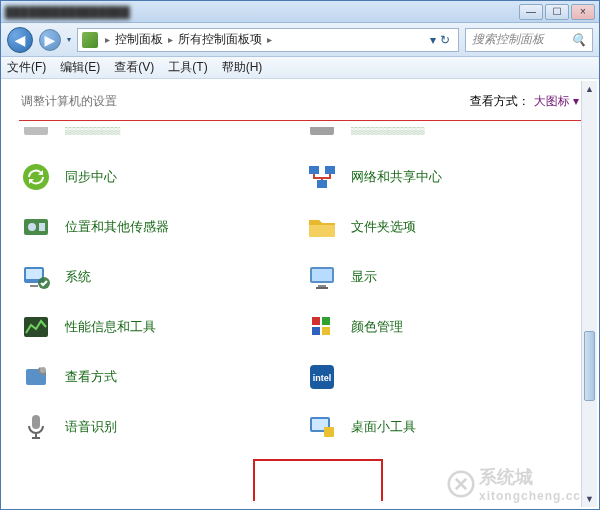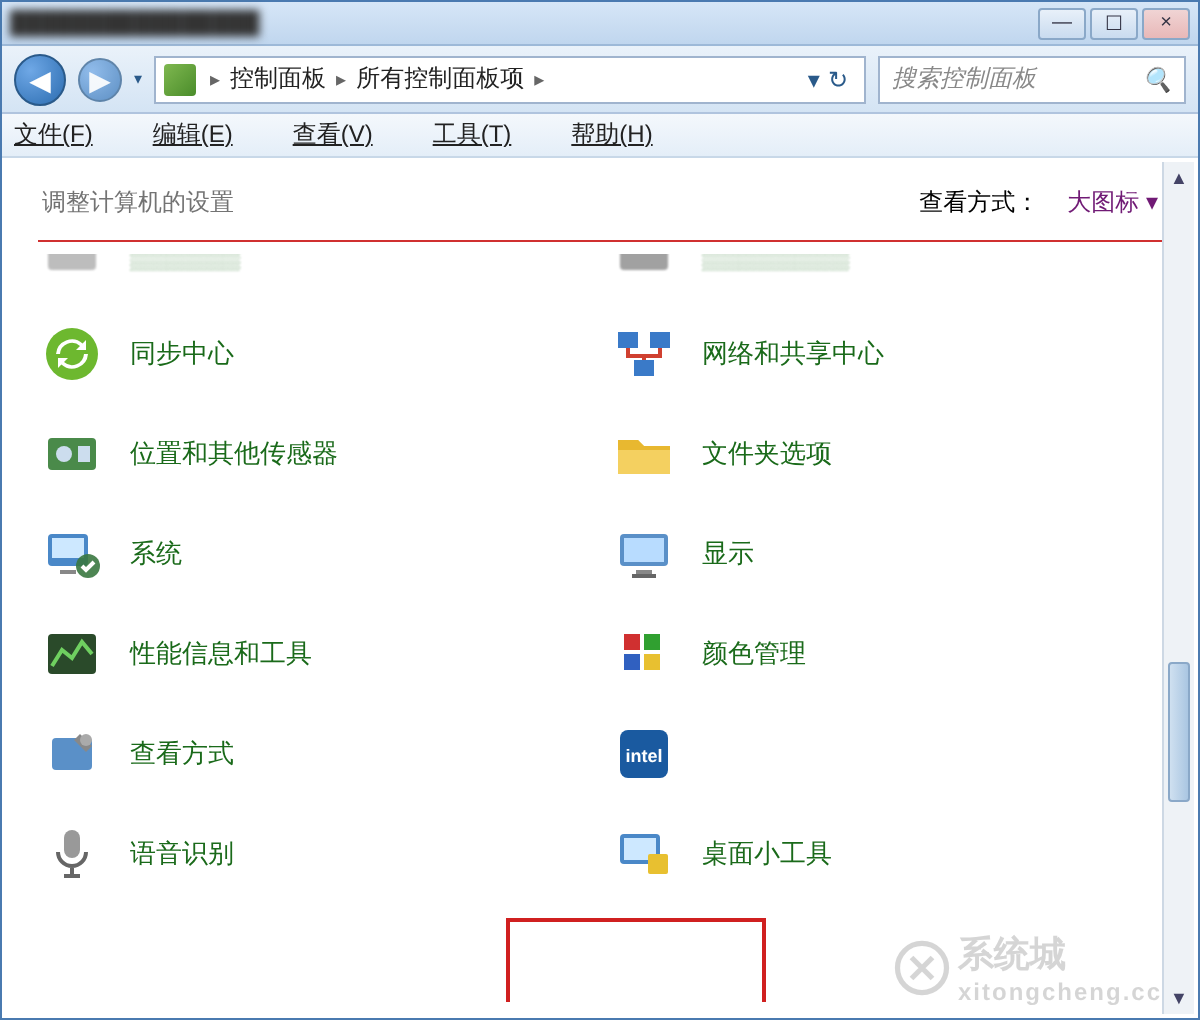--- a/index.html
+++ b/index.html
@@ -66,49 +66,48 @@
       align-items: center;
       padding: 0 4px;
       gap: 2px;
       font-size: 12px;
       color: #222;
     }
     .bc-icon { width: 16px; height: 16px; background: linear-gradient(135deg,#7fb850,#4a8c2a); border-radius: 2px; margin-right: 2px; }
     .bc-sep { color: #666; font-size: 10px; padding: 0 3px; }
     .refresh-area { display: flex; align-items: center; padding: 0 4px; color: #2a5a8a; gap: 4px; }
     .searchbox {
-      width: 154px; height: 24px;
+      width: 128px; height: 24px;
       background: #fff;
       border: 1px solid #a0b4ce;
       display: flex; align-items: center;
       padding: 0 6px;
       color: #888; font-style: italic;
       gap: 4px;
     }
     .search-icon-right { margin-left: auto; color: #2a6cb0; }
     .menubar {
       height: 22px;
       background: linear-gradient(to bottom,#f4f8fc,#e4eef8);
       display: flex;
       align-items: center;
       padding: 0 6px;
-      gap: 30px;
+      gap: 14px;
       border-bottom: 1px solid #c8d8e8;
       font-size: 12px;
       color: #222;
-      text-decoration: underline;
     }
     .content-header {
       display: flex;
       align-items: center;
       justify-content: space-between;
       padding: 14px 20px 10px 20px;
     }
     .content-title { font-size: 12px; color: #737373; }
-    .view-mode { font-size: 12px; display: flex; align-items: center; gap: 14px; }
+    .view-mode { font-size: 12px; display: flex; align-items: center; gap: 4px; }
     .view-link { color: #701a75; }
     .divider { height: 1px; background: #d03030; margin: 0 18px 6px 18px; }
     .items-area {
       position: relative;
       height: 374px;
       overflow: hidden;
       padding: 0 18px;
     }
     .items-grid {
       display: grid;

